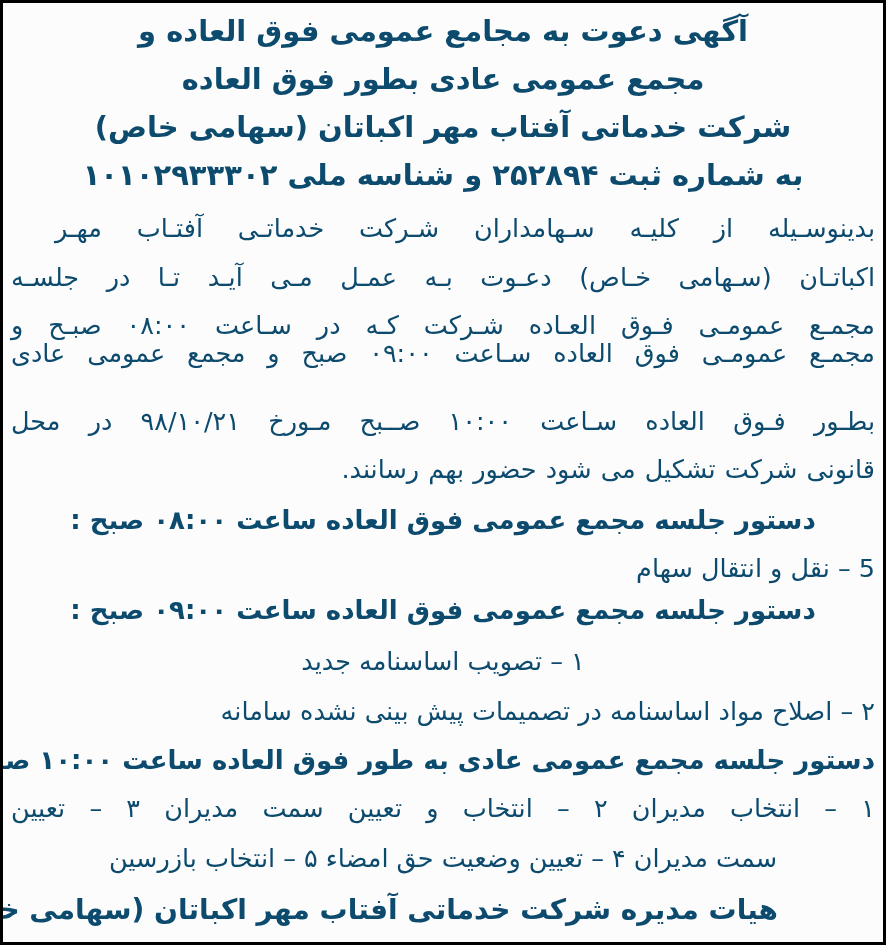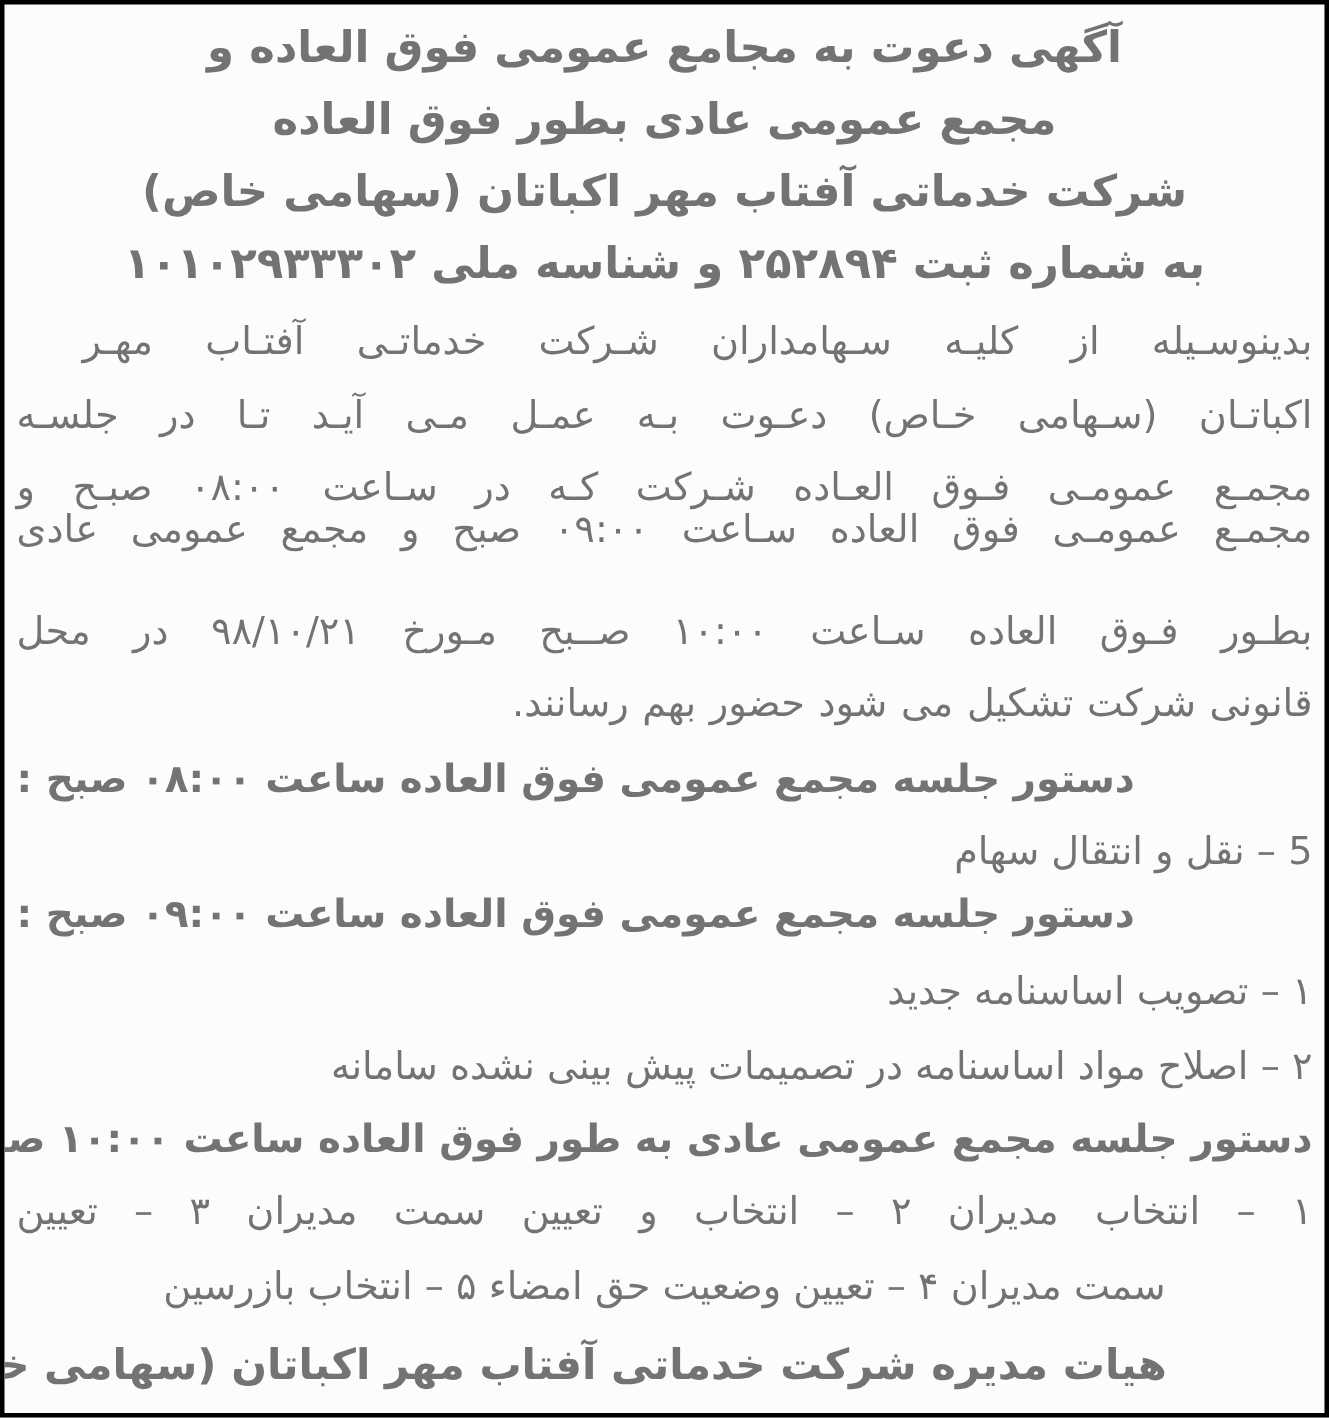--- a/index.html
+++ b/index.html
@@ -12,21 +12,21 @@
       height: 945px;
       overflow: hidden;
     }
     .notice {
       position: relative;
       box-sizing: border-box;
       width: 886px;
       height: 945px;
       border: 3px solid #000;
       background: #fcfcfc;
-      color: #737373;
+      color: #0c4a6e;
       font-family: "DejaVu Sans", "Liberation Sans", sans-serif;
       direction: rtl;
       overflow: hidden;
     }
     .line {
       position: absolute;
       left: 8px;
       right: 8px;
       white-space: nowrap;
       line-height: 1;
@@ -43,21 +43,21 @@
       text-align-last: justify;
       white-space: normal;
       word-spacing: 1px;
     }
     .body-line.last {
       text-align-last: right;
     }
     .agenda-heading {
       font-weight: bold;
       font-size: 26px;
-      text-align: left;
+      text-align: center;
       letter-spacing: -0.3px;
     }
     .agenda-item {
       font-size: 25.5px;
       text-align: right;
     }
     .agenda-item.justify {
       text-align: justify;
       text-align-last: justify;
       white-space: normal;
@@ -85,21 +85,21 @@
   <div class="line body-line" style="top:262px;">اکباتـان (سـهامی خـاص) دعـوت بـه عمـل مـی آیـد تـا در جلسـه</div>
   <div class="line body-line" style="top:310px;">مجمـع عمومـی فـوق العـاده شـرکت کـه در سـاعت ۰۸:۰۰ صبـح و</div>
   <div class="line body-line" style="top:338px;">مجمـع عمومـی  فوق العاده  سـاعت ۰۹:۰۰ صبح  و مجمع عمومی عادی</div>
   <div class="line body-line" style="top:406px;">بطـور فـوق العاده  سـاعت ۱۰:۰۰ صــبح مـورخ ۹۸/۱۰/۲۱ در محل</div>
   <div class="line body-line last" style="top:454px;">قانونی شرکت تشکیل می شود حضور بهم رسانند.</div>
 
   <div class="line agenda-heading" style="top:504px;">دستور جلسه مجمع عمومی فوق العاده ساعت ۰۸:۰۰ صبح :</div>
   <div class="line agenda-item" style="top:553px;">5 – نقل و انتقال سهام</div>
 
   <div class="line agenda-heading" style="top:594px;">دستور جلسه مجمع عمومی فوق العاده ساعت ۰۹:۰۰ صبح :</div>
-  <div class="line agenda-item" style="top:646px;">۱ – تصویب اساسنامه جدید</div>
+  <div class="line agenda-item" style="top:646px;text-align:center;">۱ – تصویب اساسنامه جدید</div>
   <div class="line agenda-item" style="top:696px;">۲ – اصلاح مواد اساسنامه در تصمیمات پیش بینی نشده سامانه</div>
 
   <div class="line agenda-heading" style="top:744px;">دستور جلسه مجمع عمومی عادی به طور فوق العاده ساعت ۱۰:۰۰ صبح:</div>
   <div class="line agenda-item justify" style="top:793px;">۱ – انتخاب مدیران  ۲ – انتخاب و تعیین سمت مدیران  ۳ – تعیین</div>
   <div class="line agenda-item" style="top:843px;text-align:center;">سمت مدیران ۴ – تعیین وضعیت حق امضاء ۵ – انتخاب بازرسین</div>
 
   <div class="line signature" style="top:893px;">هیات مدیره شرکت خدماتی آفتاب مهر اکباتان (سهامی خاص)</div>
 
 </div>
 

